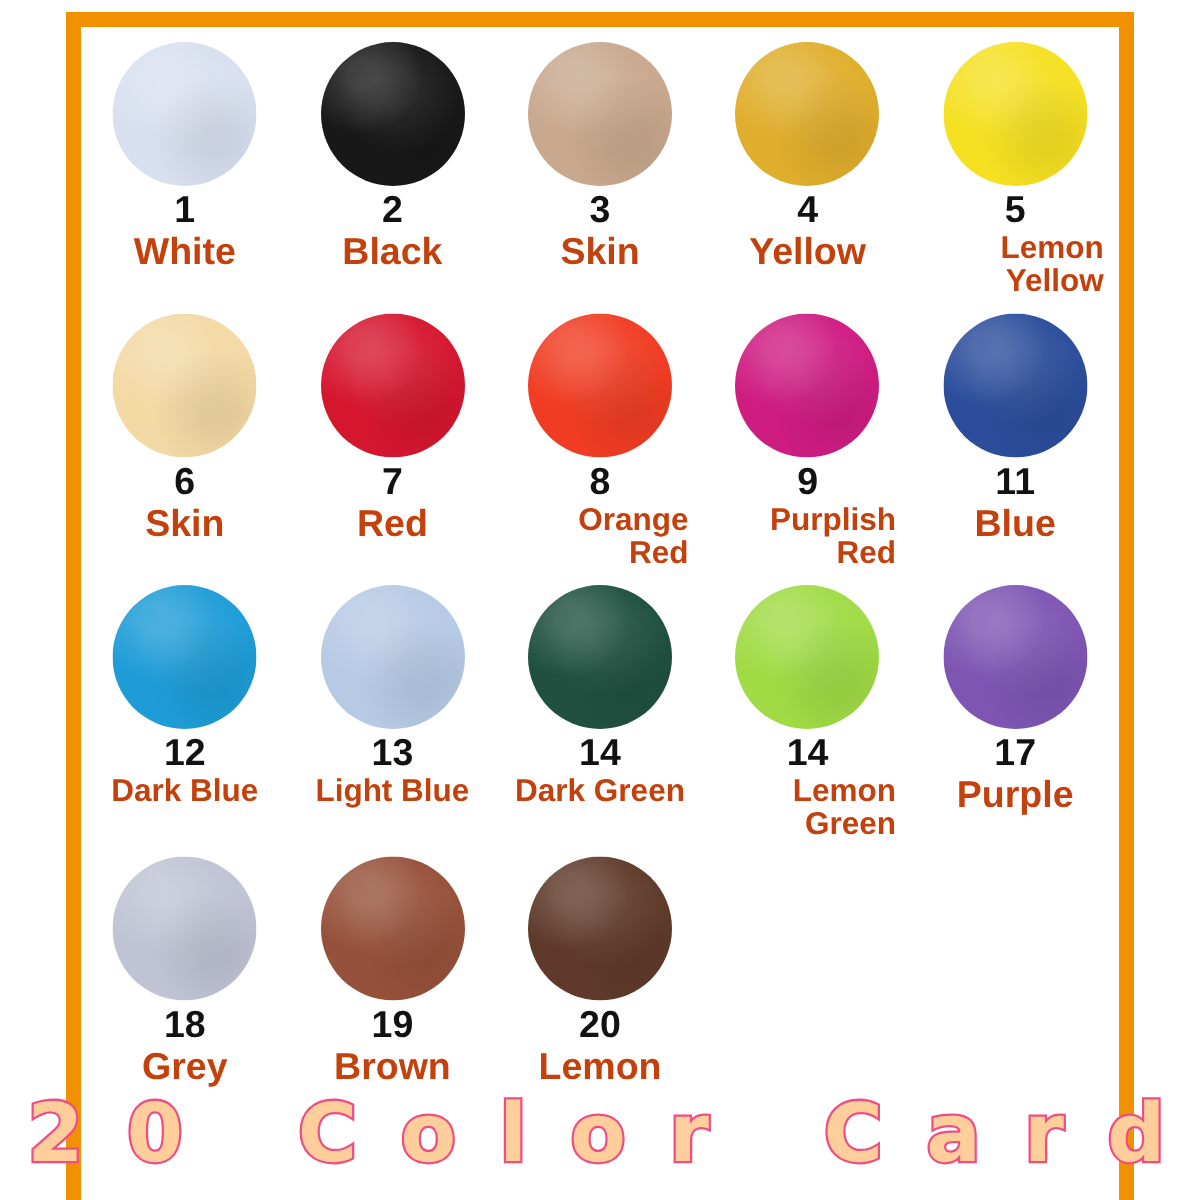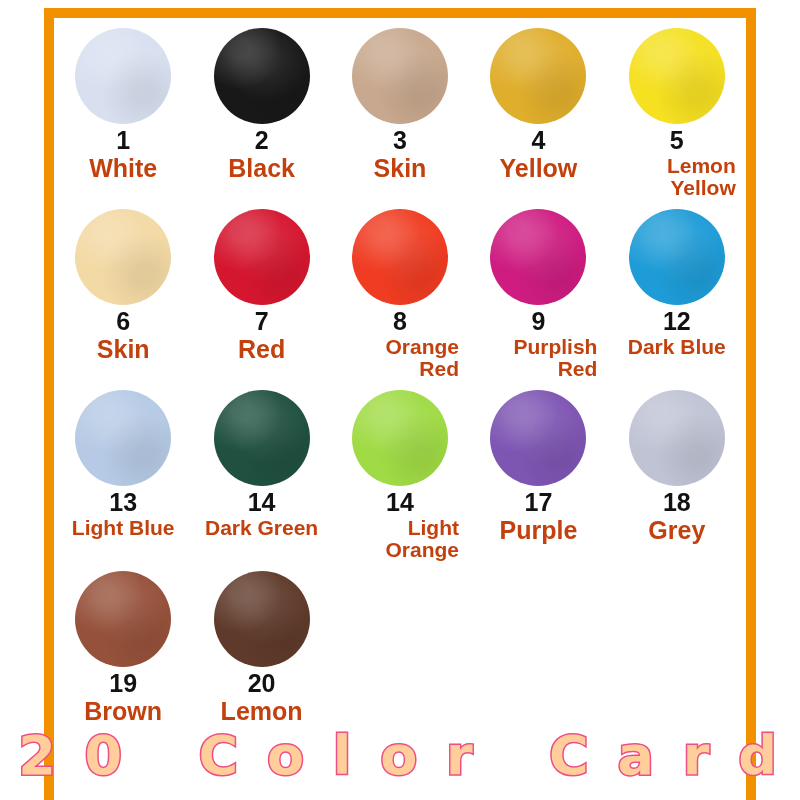--- a/index.html
+++ b/index.html
@@ -170,38 +170,43 @@
         <div class="dot" style="background-color: rgb(240, 60, 34);"></div>
         <div class="num">8</div>
         <div class="name two-line">Orange Red</div>
       </div>
       <div class="cell">
         <div class="dot" style="background-color: rgb(206, 28, 129);"></div>
         <div class="num">9</div>
         <div class="name two-line">Purplish Red</div>
       </div>
       <div class="cell">
+        <div class="dot" style="background-color: rgb(43, 77, 155);"></div>
+        <div class="num">11</div>
+        <div class="name">Blue</div>
+      </div>
+      <div class="cell">
         <div class="dot" style="background-color: rgb(30, 156, 215);"></div>
         <div class="num">12</div>
         <div class="name two-line">Dark Blue</div>
       </div>
       <div class="cell">
         <div class="dot" style="background-color: rgb(182, 202, 229);"></div>
         <div class="num">13</div>
         <div class="name two-line">Light Blue</div>
       </div>
       <div class="cell">
         <div class="dot" style="background-color: rgb(31, 80, 64);"></div>
         <div class="num">14</div>
         <div class="name two-line">Dark Green</div>
       </div>
       <div class="cell">
         <div class="dot" style="background-color: rgb(160, 219, 69);"></div>
         <div class="num">14</div>
-        <div class="name two-line">Light Orange</div>
+        <div class="name two-line">Lemon Green</div>
       </div>
       <div class="cell">
         <div class="dot" style="background-color: rgb(126, 85, 179);"></div>
         <div class="num">17</div>
         <div class="name">Purple</div>
       </div>
       <div class="cell">
         <div class="dot" style="background-color: rgb(191, 195, 212);"></div>
         <div class="num">18</div>
         <div class="name">Grey</div>

